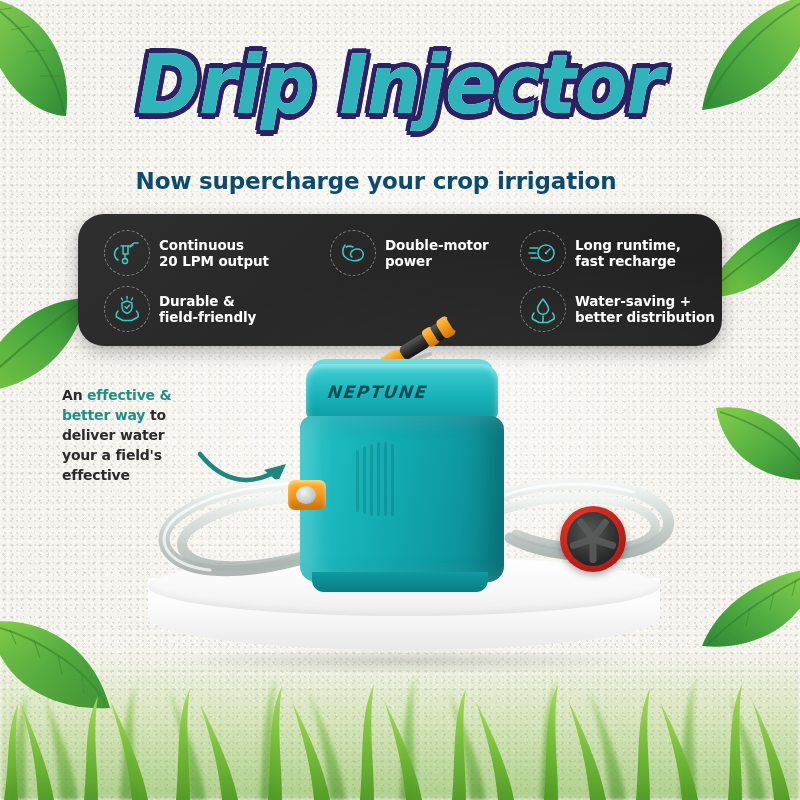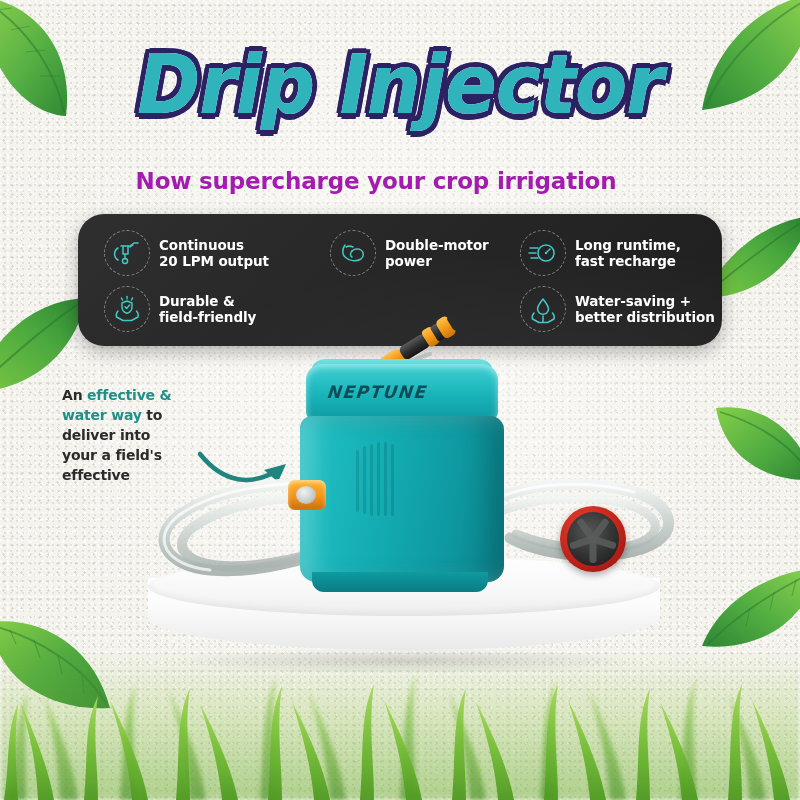--- a/index.html
+++ b/index.html
@@ -53,21 +53,21 @@
       -4px  4px 0 #2b2163, 4px  4px 0 #2b2163;
     display:inline-block;
     transform:scaleY(1.08);
   }
   #subtitle{
     position:absolute; top:168px; left:0; width:752px;
     text-align:center;
     font-family:"DejaVu Sans", sans-serif;
     font-size:23px;
     font-weight:bold;
-    color:#a21caf;
+    color:#0c4a6e;
     letter-spacing:-.2px;
   }
 
   
   #feature-panel{
     position:absolute;
     left:78px; top:214px;
     width:644px; height:132px;
     background:linear-gradient(135deg,#2f2f2f 0%, #272727 45%, #1f1f1f 100%);
     border-radius:26px;
@@ -385,22 +385,22 @@
         <path d="M15 22 v6"></path>
       </svg>
     </div>
     <div class="feat-text">Water-saving +
 better distribution</div>
   </div>
 </div>
 
 <div id="callout">
   <div><span>An </span><span class="hl">effective &amp;</span></div>
-  <div><span class="hl">water way</span><span> to</span></div>
-  <div>deliver into</div>
+  <div><span class="hl">better way</span><span> to</span></div>
+  <div>deliver water</div>
   <div>your a field's</div>
   <div>effective</div>
 </div>
 
 <svg id="callout-arrow" width="96" height="56" viewBox="0 0 96 56">
   <path d="M2 14 C26 44 54 46 80 30" stroke="#20857f" stroke-width="4.5" fill="none" stroke-linecap="round"></path>
   <path d="M88 24 L66 30 L80 42 Z" fill="#20857f"></path>
 </svg>
 
 <div id="scene">

